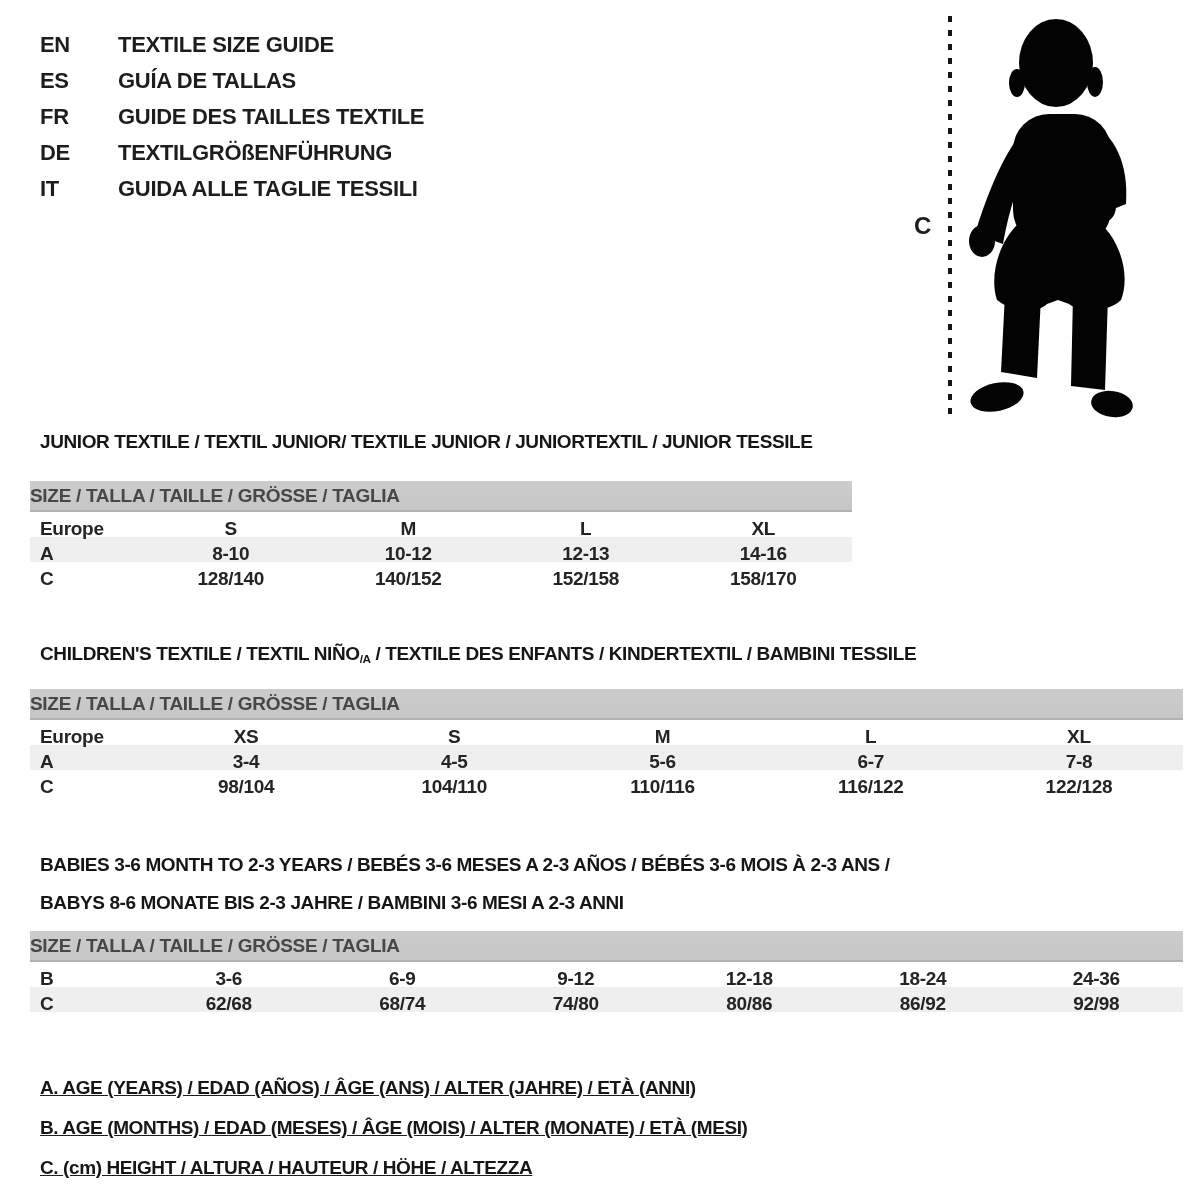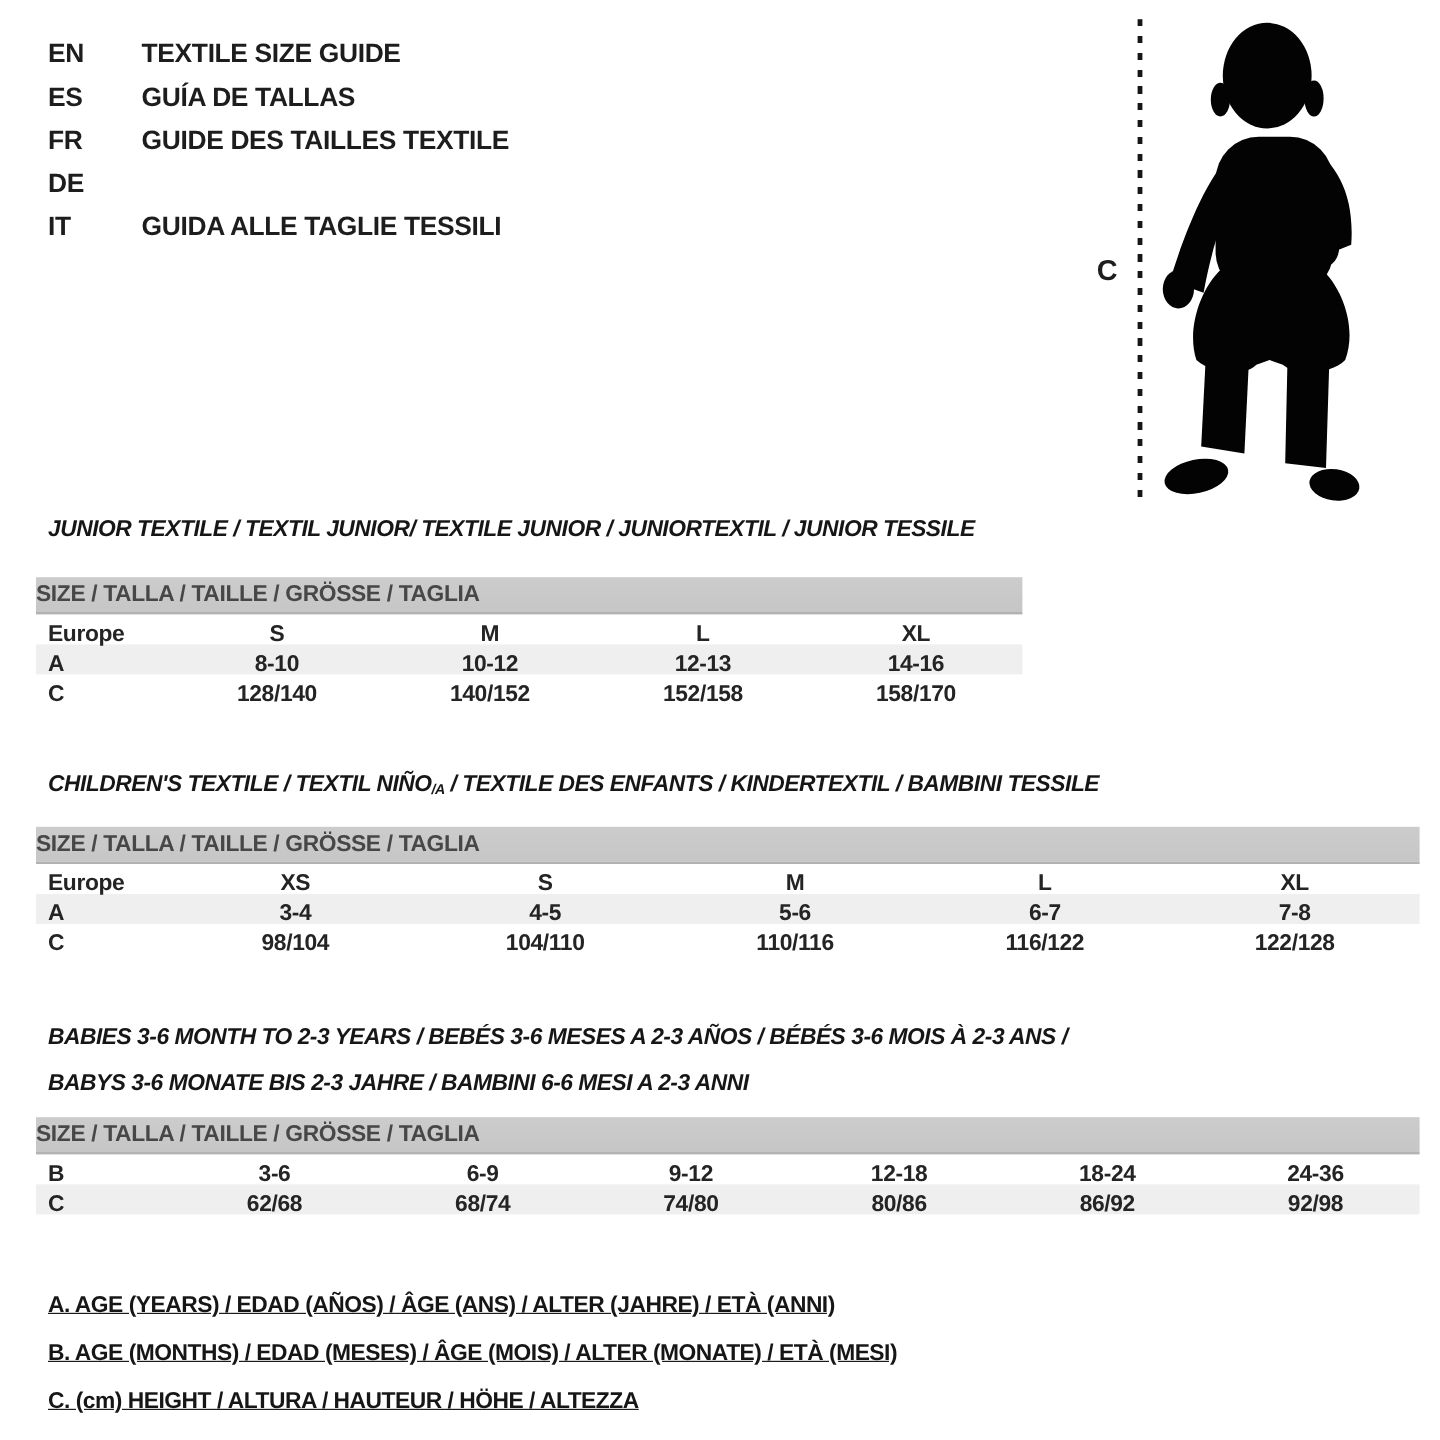--- a/index.html
+++ b/index.html
@@ -41,21 +41,20 @@
     width: 175px; height: 406px;
   }
 
   
   .section-heading {
     position: absolute; left: 40px;
     font-size: 19px; font-weight: bold;
     letter-spacing: -0.4px;
     white-space: nowrap;
     color: #161616;
-    font-style: italic;
   }
   .heading-junior   { top: 431px; }
   .heading-children { top: 643px; }
   .heading-babies   { top: 846px; line-height: 38px; }
   .sub-a { font-size: 0.62em; vertical-align: -0.22em; }
 
   
   .stable { position: absolute; left: 30px; }
   .stable-junior   { top: 481px; width: 822px; }
   .stable-children { top: 689px; width: 1153px; }
@@ -104,20 +103,21 @@
   <div class="lang-row">
     <span class="lang-code">ES</span>
     <span class="lang-title">GUÍA DE TALLAS</span>
   </div>
   <div class="lang-row">
     <span class="lang-code">FR</span>
     <span class="lang-title">GUIDE DES TAILLES TEXTILE</span>
   </div>
   <div class="lang-row">
     <span class="lang-code">DE</span>
+    <span class="lang-title">TEXTILGRÖßENFÜHRUNG</span>
   </div>
   <div class="lang-row">
     <span class="lang-code">IT</span>
     <span class="lang-title">GUIDA ALLE TAGLIE TESSILI</span>
   </div>
 </div>
 
 <div class="measure-line"></div>
 <div class="measure-label">C</div>
 <svg class="baby-figure" viewBox="0 0 175 406" aria-hidden="true">
@@ -195,21 +195,21 @@
     <div class="tcell">98/104</div>
     <div class="tcell">104/110</div>
     <div class="tcell">110/116</div>
     <div class="tcell">116/122</div>
     <div class="tcell">122/128</div>
   </div>
 </div>
 
 <div class="section-heading heading-babies">
   <div>BABIES 3-6 MONTH TO 2-3 YEARS / BEBÉS 3-6 MESES A 2-3 AÑOS / BÉBÉS 3-6 MOIS À 2-3 ANS /</div>
-  <div>BABYS 3-6 MONATE BIS 2-3 JAHRE / BAMBINI 6-6 MESI A 2-3 ANNI</div>
+  <div>BABYS 8-6 MONATE BIS 2-3 JAHRE / BAMBINI 3-6 MESI A 2-3 ANNI</div>
 </div>
 <div class="stable stable-babies">
   <div class="size-bar">SIZE / TALLA / TAILLE / GRÖSSE / TAGLIA</div>
   <div class="trow">
     <div class="tcell-label">B</div>
     <div class="tcell">3-6</div>
     <div class="tcell">6-9</div>
     <div class="tcell">9-12</div>
     <div class="tcell">12-18</div>
     <div class="tcell">18-24</div>

